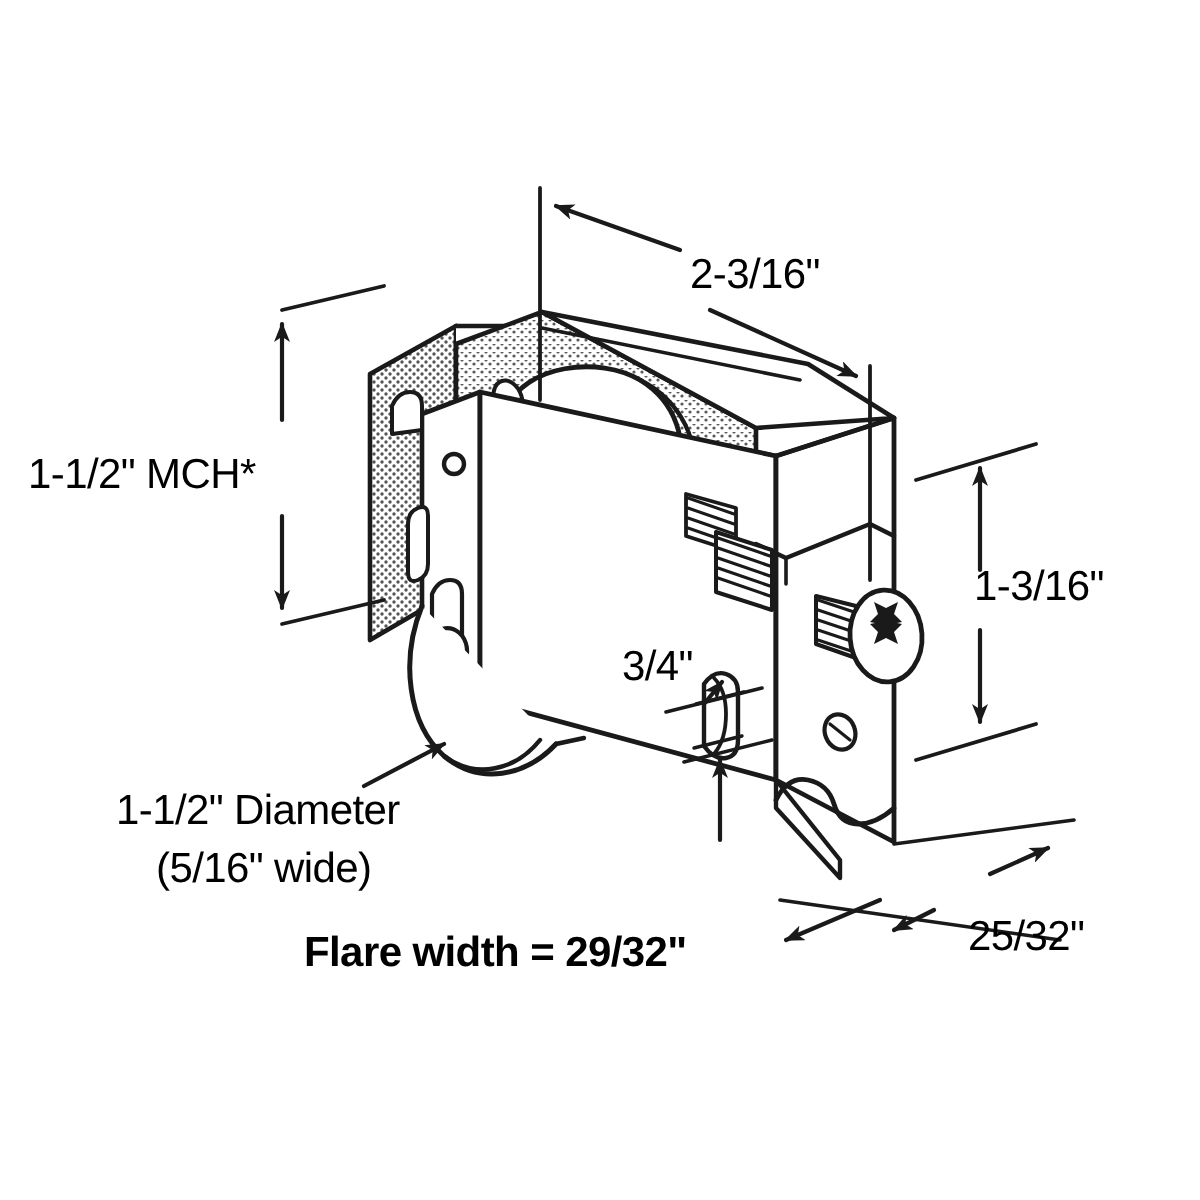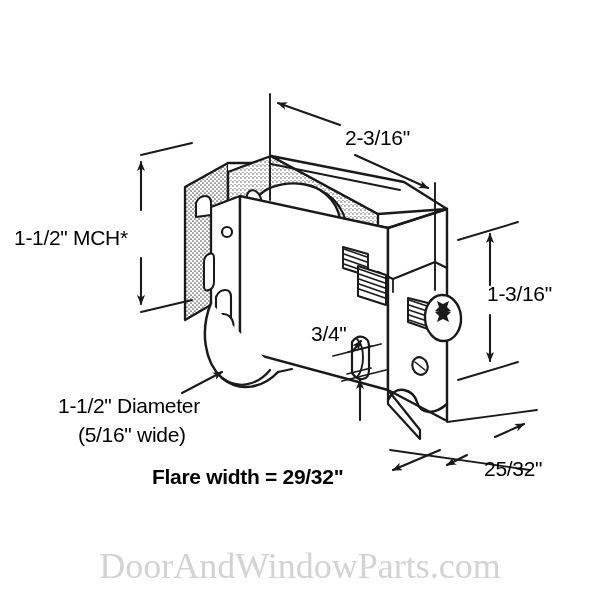--- a/index.html
+++ b/index.html
@@ -236,15 +236,14 @@
   <div class="dim-label" style="left:311px; top:322px;">3/4"</div>
 
   <div class="dim-label" style="left:58px; top:394px;">1-1/2" Diameter</div>
 
   <div class="dim-label" style="left:78px; top:423px;">(5/16" wide)</div>
 
   <div class="dim-label bold" style="left:152px; top:465px;">Flare width = 29/32"</div>
 
   <div class="dim-label" style="left:484px; top:457px;">25/32"</div>
 
-  <div id="watermark">DoorAndWindowParts.com</div>
 
 </div>
 
 </body></html>

